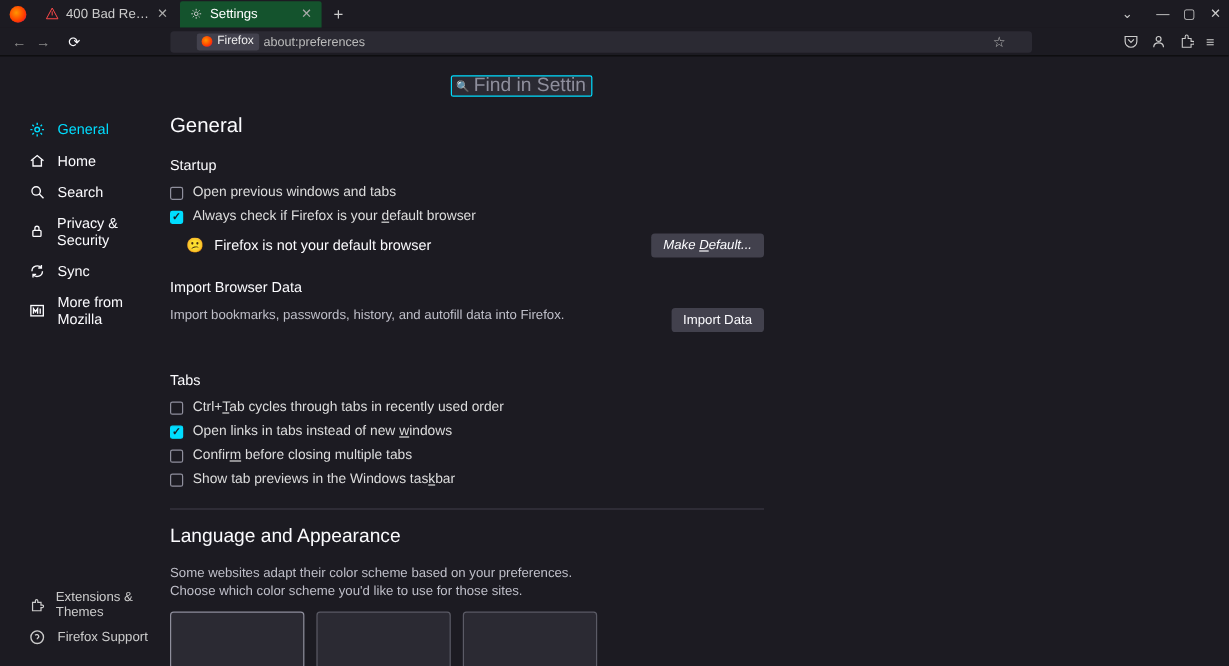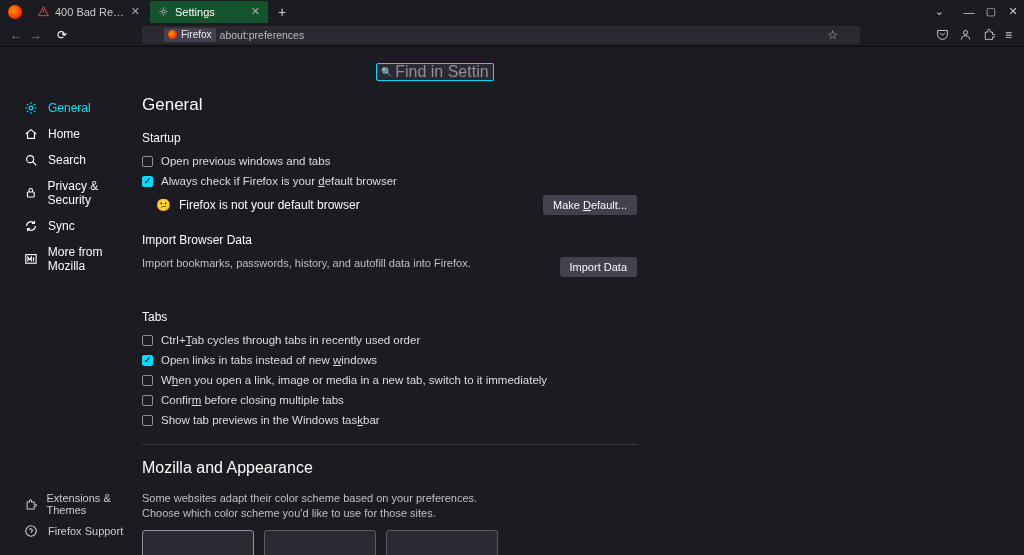--- a/index.html
+++ b/index.html
@@ -56,21 +56,21 @@
 .panel { margin-left: 0; width: 495px; }
 h1 { font-size: 17px; font-weight: 400; color: #fbfbfe; margin-bottom: 16px; }
 h2 { font-size: 12px; font-weight: 400; color: #fbfbfe; margin-bottom: 10px; }
 .row { display: flex; align-items: center; margin-bottom: 8px; font-size: 11.5px; color: #ddd; }
 .cb { width: 11px; height: 11px; border: 1px solid #8f8f9d; border-radius: 2px; margin-right: 8px; flex-shrink: 0; display: flex; align-items: center; justify-content: center; }
 .cb.checked { background: #00ddff; border-color: #00ddff; }
 .cb.checked::after { content: "✓"; color: #1c1b22; font-size: 9px; font-weight: bold; line-height: 1; }
 .default-row { display: flex; align-items: center; margin: 6px 0 18px 14px; }
 .status-ico { font-size: 12px; margin-right: 8px; }
 .btn { background: #42414d; color: #fbfbfe; font-size: 11px; border: none; border-radius: 3px; padding: 4px 10px; cursor: pointer; }
-.btn-right { margin-left: auto; }
+.btn-right { margin-left: auto; font-style: italic; }
 .desc { font-size: 11px; color: #bfbfc9; margin-bottom: 8px; }
 .section-gap { height: 25px; }
 .hr { border: none; border-top: 1px solid #3a3944; margin: 18px 0 14px 0; }
 
 
 .theme-row { display: flex; gap: 10px; }
 .theme-card { width: 112px; height: 48px; background: #2b2a33; border: 1px solid #5b5b66; border-radius: 3px; display: flex; flex-direction: column; overflow: hidden; }
 .theme-card.sel { border-color: #8f8f9d; }
 .theme-prev { flex: 1; display: flex; align-items: center; justify-content: center; }
 
@@ -249,34 +249,30 @@
       <div class="row">
         <span class="cb"></span>
         <span><span>Ctrl+</span><span class="u">T</span><span>ab cycles through tabs in recently used order</span></span>
       </div>
       <div class="row">
         <span class="cb checked"></span>
         <span><span>Open links in tabs instead of new </span><span class="u">w</span><span>indows</span></span>
       </div>
       <div class="row">
         <span class="cb"></span>
-        <span><span>W</span><span class="u">h</span><span>en you open a link, image or media in a new tab, switch to it immediately</span></span>
-      </div>
-      <div class="row">
-        <span class="cb"></span>
         <span><span>Confir</span><span class="u">m</span><span> before closing multiple tabs</span></span>
       </div>
       <div class="row">
         <span class="cb"></span>
         <span><span>Show tab previews in the Windows tas</span><span class="u">k</span><span>bar</span></span>
       </div>
 
       <hr class="hr">
 
-      <h1 style="font-size:16px;margin-bottom:14px">Mozilla and Appearance</h1>
+      <h1 style="font-size:16px;margin-bottom:14px">Language and Appearance</h1>
       <div class="desc" style="width:350px;line-height:1.4">Some websites adapt their color scheme based on your preferences. Choose which color scheme you'd like to use for those sites.</div>
 
       <div class="theme-row">
         <div class="theme-card sel">
           <div class="theme-prev"></div>
 
         </div>
         <div class="theme-card">
           <div class="theme-prev"></div>
 

